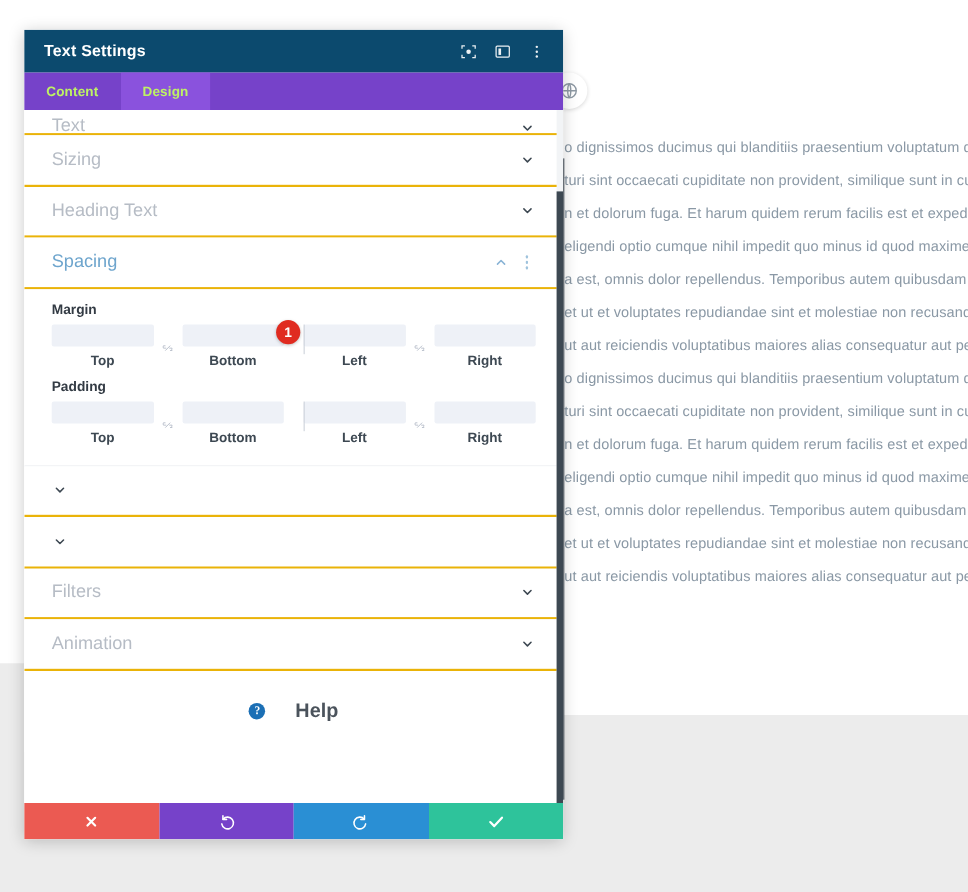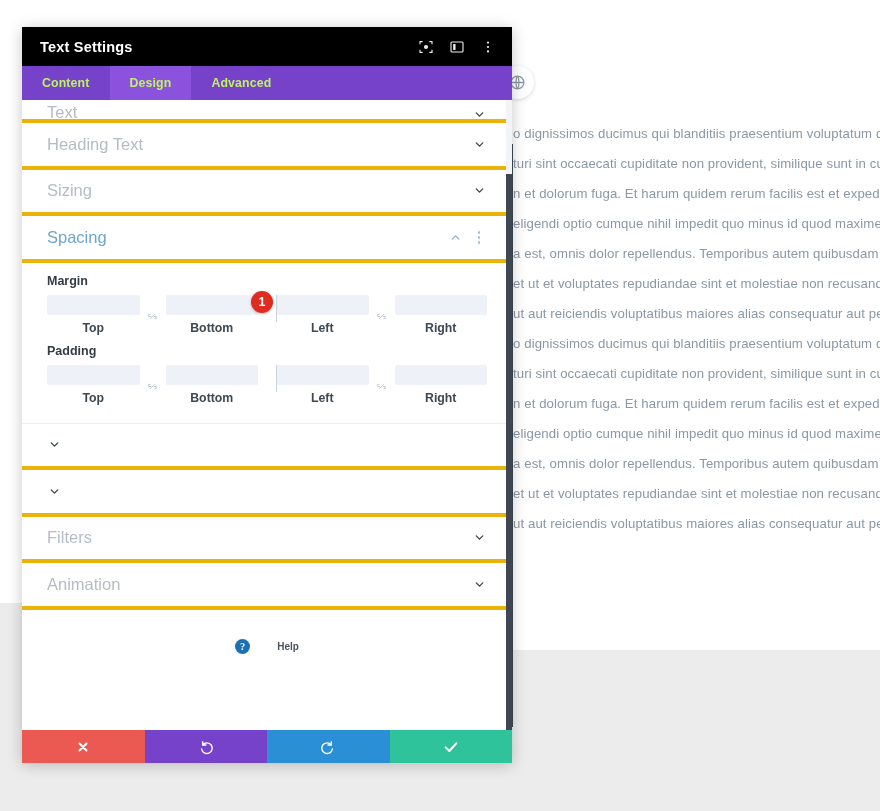--- a/index.html
+++ b/index.html
@@ -80,21 +80,21 @@
     height: 736px;
     background: #ffffff;
     box-shadow: 0 2px 14px rgba(0,0,0,.22);
     display: flex;
     flex-direction: column;
     overflow: hidden;
   }
 
   
   .modal-header {
-    background: #000000;
+    background: #0c4a6e;
     height: 39px;
     display: flex;
     align-items: center;
     padding: 0 16px 0 18px;
     flex: none;
   }
   .modal-title {
     color: #ffffff;
     font-size: 14.5px;
     font-weight: bold;
@@ -145,21 +145,21 @@
   .body-scroll-thumb {
     position: absolute;
     right: 0; top: 74px;
     width: 6px; height: 628px;
     background: #3d4852;
   }
 
   
   .acc {
     height: 46.5px;
-    border-bottom: 4px solid #eab308;
+    border-bottom: 2px solid #eab308;
     display: flex;
     align-items: center;
     padding: 0 26px 0 25px;
     cursor: pointer;
     background: #ffffff;
   }
   .acc-title {
     flex: 1;
     font-size: 16.5px;
     color: #b6bcc5;
@@ -284,21 +284,21 @@
     width: 15px; height: 15px;
     border-radius: 50%;
     background: #1b6fb5;
     color: #ffffff;
     font-size: 10.5px;
     font-weight: bold;
     display: flex; align-items: center; justify-content: center;
     font-family: "Liberation Serif", serif;
   }
   .help-text {
-    font-size: 10px;
+    font-size: 18px;
     font-weight: bold;
     color: #4b535c;
     padding-left: 20px;
   }
 
   
   .modal-footer {
     height: 33px;
     display: flex;
     flex: none;
@@ -380,45 +380,44 @@
             <circle cx="12" cy="12" r="1.65"></circle>
             <circle cx="12" cy="18.6" r="1.65"></circle>
           </svg>
         </div>
       </div>
     </div>
 
     <div class="modal-tabs">
       <div class="tab">Content</div>
       <div class="tab active">Design</div>
-      <div class="tab">Advanced</div>
     </div>
 
     <div class="modal-body">
 
       <div class="acc clipped">
         <div class="acc-title">Text</div>
         <div class="chev">
           <svg width="13" height="13" viewBox="0 0 24 24" fill="none" stroke="currentColor" stroke-width="2.6" stroke-linecap="round" stroke-linejoin="round">
               <polyline points="6 9 12 15 18 9"></polyline>
             </svg>
         </div>
       </div>
 
       <div class="acc">
+        <div class="acc-title">Sizing</div>
+        <div class="chev">
+          <svg width="13" height="13" viewBox="0 0 24 24" fill="none" stroke="currentColor" stroke-width="2.6" stroke-linecap="round" stroke-linejoin="round">
+              <polyline points="6 9 12 15 18 9"></polyline>
+            </svg>
+        </div>
+      </div>
+
+      <div class="acc">
         <div class="acc-title">Heading Text</div>
-        <div class="chev">
-          <svg width="13" height="13" viewBox="0 0 24 24" fill="none" stroke="currentColor" stroke-width="2.6" stroke-linecap="round" stroke-linejoin="round">
-              <polyline points="6 9 12 15 18 9"></polyline>
-            </svg>
-        </div>
-      </div>
-
-      <div class="acc">
-        <div class="acc-title">Sizing</div>
         <div class="chev">
           <svg width="13" height="13" viewBox="0 0 24 24" fill="none" stroke="currentColor" stroke-width="2.6" stroke-linecap="round" stroke-linejoin="round">
               <polyline points="6 9 12 15 18 9"></polyline>
             </svg>
         </div>
       </div>
 
       <div class="acc open">
         <div class="acc-title">Spacing</div>
         <div class="chev">

